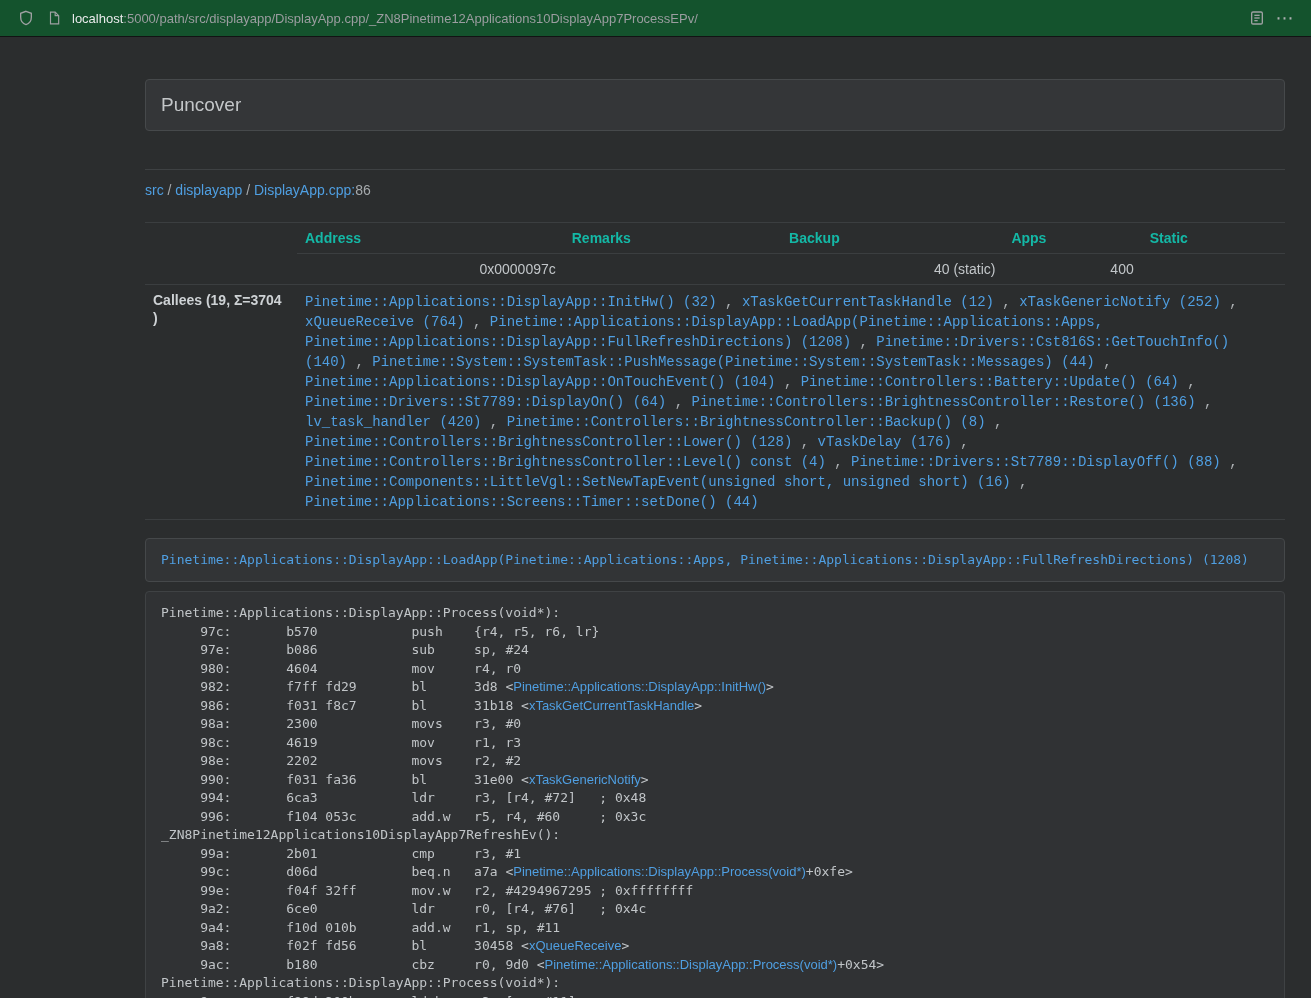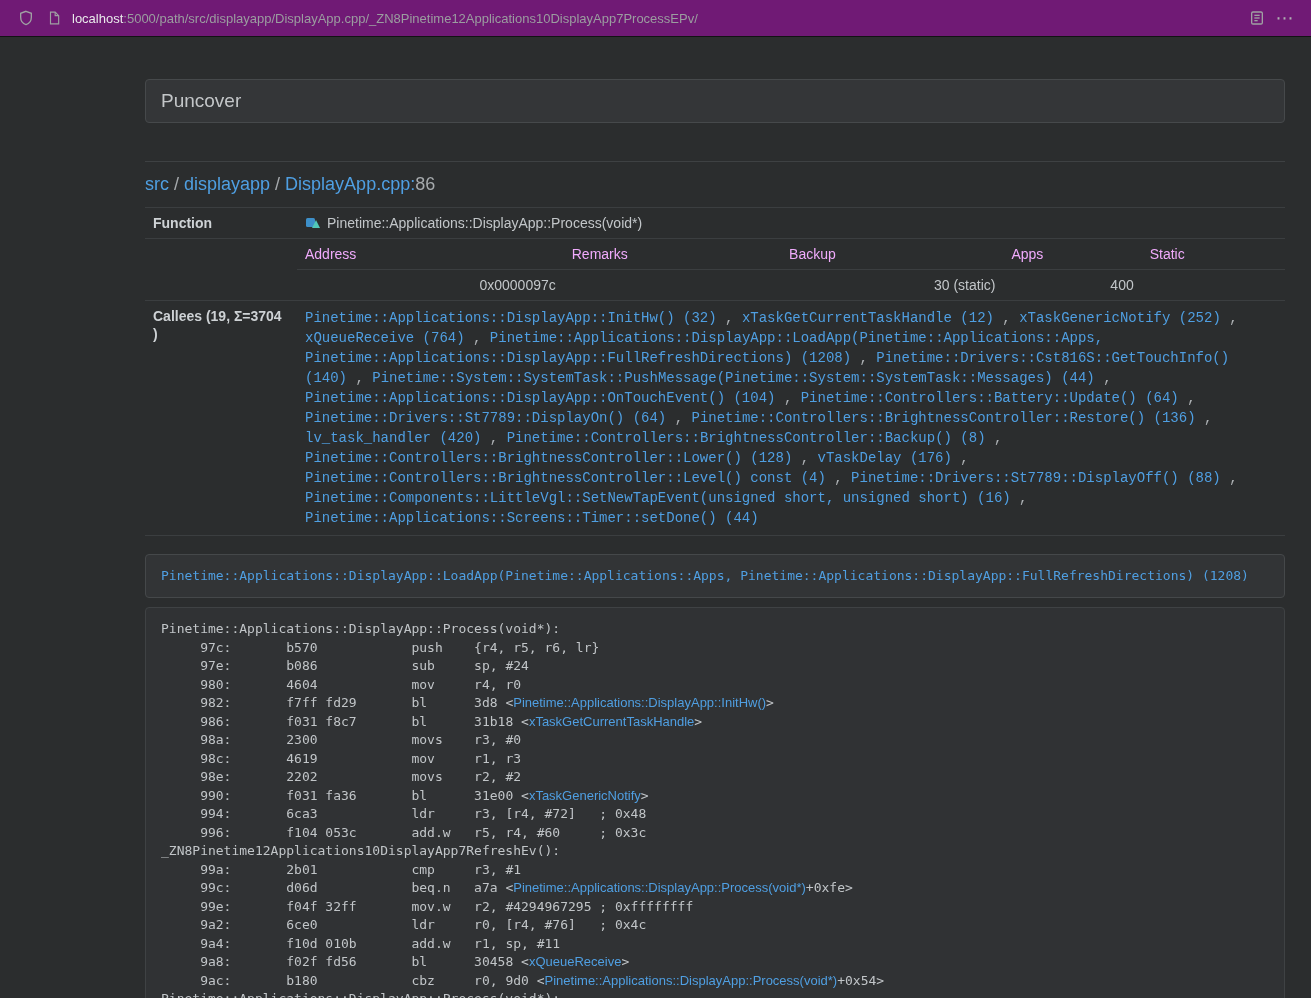--- a/index.html
+++ b/index.html
@@ -8,21 +8,21 @@
     background: var(--page-bg, #2b2d2e);
     font-family: "Liberation Sans", sans-serif;
     overflow: hidden;
     color: #c2c6c9;
   }
   a { color: var(--link-blue, #4f9fe2); text-decoration: none; }
 
   
   .browser-bar {
     height: 37px;
-    background: #701a75;
+    background: #14532d;
     border-bottom: 1px solid #121314;
     display: flex;
     align-items: center;
     padding: 0 12px;
   }
   .icon-btn {
     width: 28px; height: 28px;
     display: flex; align-items: center; justify-content: center;
     color: #9fa1a3; flex: 0 0 auto;
     border-radius: 3px;
@@ -35,33 +35,33 @@
     white-space: nowrap;
     overflow: hidden;
   }
   .url .host { color: #e9eaeb; }
   .dots { font-size: 18px; color: #aeb0b2; letter-spacing: 1px; }
 
   
   .container { width: 1140px; margin: 42px 0 0 145px; }
 
   .navbar {
-    height: 44px;
+    height: 52px;
     background: #343638;
     border: 1px solid #46494b;
     border-radius: 4px;
     display: flex; align-items: center;
     padding: 0 15px;
     margin-bottom: 38px;
   }
   .navbar-brand { font-size: 19px; color: #c3c6c8; }
 
   hr.divider { border: 0; border-top: 1px solid #3e4143; margin: 0 0 12px 0; }
 
-  .breadcrumb { font-size: 18px; margin-bottom: 12px; color: #a6aaad; }
+  .breadcrumb { font-size: 14px; margin-bottom: 24px; color: #a6aaad; }
   .breadcrumb a { font-weight: normal; }
 
   
   table.symbol-table {
     width: 100%;
     border-collapse: collapse;
     font-size: 14px;
     color: #c2c6c9;
     border-bottom: 1px solid #3b3e40;
     margin-bottom: 18px;
@@ -73,21 +73,21 @@
     text-align: left;
     line-height: 18px;
   }
   td.label-cell { width: 152px; font-weight: bold; color: #ced2d5; }
   td.stats-cell { padding: 0 !important; }
 
   table.stats-table { width: 100%; border-collapse: collapse; }
   table.stats-table th, table.stats-table td {
     padding: 6px 8px; text-align: left; line-height: 18px; font-size: 14px;
   }
-  table.stats-table th { font-weight: normal; color: #f0abfc; }
+  table.stats-table th { font-weight: bold; color: #14b8a6; }
   table.stats-table tbody td { border-top: 1px solid #3b3e40; text-align: right; }
   table.stats-table th:nth-child(1), table.stats-table td:nth-child(1) { width: 27%; }
   table.stats-table th:nth-child(2), table.stats-table td:nth-child(2) { width: 22%; }
   table.stats-table th:nth-child(3), table.stats-table td:nth-child(3) { width: 22.5%; }
   table.stats-table th:nth-child(4), table.stats-table td:nth-child(4) { width: 14%; }
 
   .sym-icon { display: inline-block; width: 16px; height: 16px; vertical-align: -3px; margin-right: 6px; }
   .callees-cell { line-height: 20px !important; padding: 7px 8px !important; font-family: Liberation Mono, monospace; }
   .callee-sep { color: #aeb2b5; }
 
@@ -153,48 +153,37 @@
     <a class="navbar-brand" href="#">Puncover</a>
   </nav>
 
   <hr class="divider">
 
   <div class="breadcrumb"><a href="#">src</a><span> / </span><a href="#">displayapp</a><span> / </span><a href="#">DisplayApp.cpp:</a><span>86</span></div>
 
   <table class="symbol-table">
     <tbody>
       <tr>
-        <td class="label-cell">Function</td>
-        <td>
-          <span class="sym-icon">
-            <svg width="16" height="16" viewBox="0 0 16 16" aria-hidden="true">
-              <rect x="1" y="3" width="9" height="9" rx="1.5" fill="#3d8fc9"></rect>
-              <path d="M7 13 L15 13 L11 5 Z" fill="#52c7b8"></path>
-            </svg>
-          </span><span>Pinetime::Applications::DisplayApp::Process(void*)</span>
-        </td>
-      </tr>
-      <tr>
         <td class="label-cell"></td>
         <td class="stats-cell">
           <table class="stats-table">
             <thead>
                 <tr>
                   <th>Address</th>
                   <th>Remarks</th>
                   <th>Backup</th>
                   <th>Apps</th>
                   <th>Static</th>
                 </tr>
               </thead>
             <tbody>
                 <tr>
                   <td>0x0000097c</td>
                   <td></td>
-                  <td>30 (static)</td>
+                  <td>40 (static)</td>
                   <td>400</td>
                   <td></td>
                 </tr>
               </tbody>
           </table>
         </td>
       </tr>
       <tr>
         <td class="label-cell">Callees (19, Σ=3704 )</td>
         <td class="callees-cell"><a href="#">Pinetime::Applications::DisplayApp::InitHw() (32)</a><span class="callee-sep"> , </span><a href="#">xTaskGetCurrentTaskHandle (12)</a><span class="callee-sep"> , </span><a href="#">xTaskGenericNotify (252)</a><span class="callee-sep"> , </span><a href="#">xQueueReceive (764)</a><span class="callee-sep"> , </span><a href="#">Pinetime::Applications::DisplayApp::LoadApp(Pinetime::Applications::Apps, Pinetime::Applications::DisplayApp::FullRefreshDirections) (1208)</a><span class="callee-sep"> , </span><a href="#">Pinetime::Drivers::Cst816S::GetTouchInfo() (140)</a><span class="callee-sep"> , </span><a href="#">Pinetime::System::SystemTask::PushMessage(Pinetime::System::SystemTask::Messages) (44)</a><span class="callee-sep"> , </span><a href="#">Pinetime::Applications::DisplayApp::OnTouchEvent() (104)</a><span class="callee-sep"> , </span><a href="#">Pinetime::Controllers::Battery::Update() (64)</a><span class="callee-sep"> , </span><a href="#">Pinetime::Drivers::St7789::DisplayOn() (64)</a><span class="callee-sep"> , </span><a href="#">Pinetime::Controllers::BrightnessController::Restore() (136)</a><span class="callee-sep"> , </span><a href="#">lv_task_handler (420)</a><span class="callee-sep"> , </span><a href="#">Pinetime::Controllers::BrightnessController::Backup() (8)</a><span class="callee-sep"> , </span><a href="#">Pinetime::Controllers::BrightnessController::Lower() (128)</a><span class="callee-sep"> , </span><a href="#">vTaskDelay (176)</a><span class="callee-sep"> , </span><a href="#">Pinetime::Controllers::BrightnessController::Level() const (4)</a><span class="callee-sep"> , </span><a href="#">Pinetime::Drivers::St7789::DisplayOff() (88)</a><span class="callee-sep"> , </span><a href="#">Pinetime::Components::LittleVgl::SetNewTapEvent(unsigned short, unsigned short) (16)</a><span class="callee-sep"> , </span><a href="#">Pinetime::Applications::Screens::Timer::setDone() (44)</a></td>

